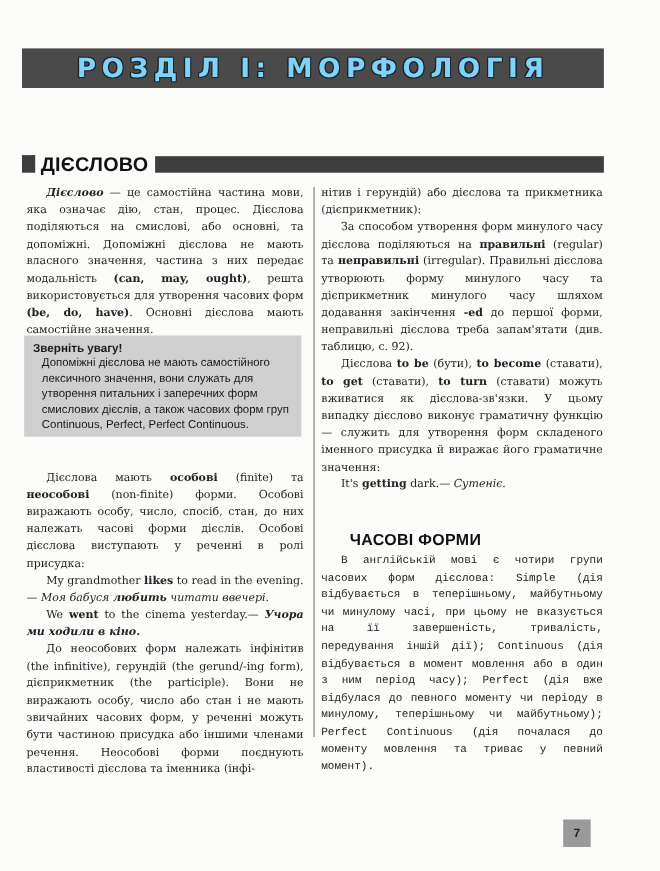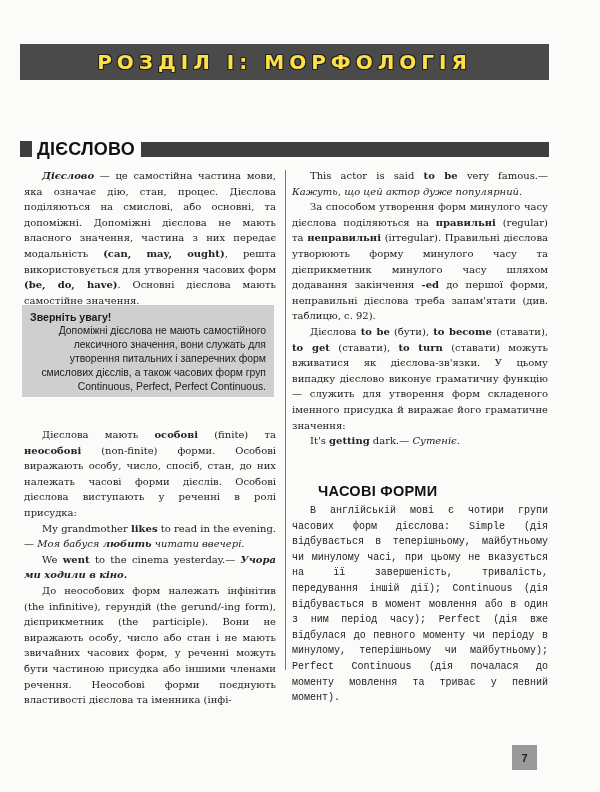--- a/index.html
+++ b/index.html
@@ -4,22 +4,22 @@
 <style>
   * { box-sizing: border-box; margin: 0; padding: 0; }
   html, body { width: 600px; height: 792px; background: #fbfbf9; overflow: hidden; }
   body { position: relative; font-family: "DejaVu Serif", serif; color: #222; }
 
   .chapter-bar {
     position: absolute; left: 20px; top: 44px; width: 529px; height: 36px;
     background: #4a4a4a; display: flex; align-items: center; justify-content: center;
   }
   .chapter-title {
-    font-family: "DejaVu Sans", sans-serif; font-weight: bold; font-size: 20px;
-    letter-spacing: 5px; color: #fde047;
+    font-family: "DejaVu Sans", sans-serif; font-weight: bold; font-size: 24px;
+    letter-spacing: 5px; color: #7dd3fc;
     text-shadow: -1px -1px 0 #222, 1px -1px 0 #222, -1px 1px 0 #222, 1px 1px 0 #222;
   }
 
   .section-head { position: absolute; left: 20px; top: 139px; width: 529px; height: 20px; display: flex; align-items: center; }
   .section-square { width: 12px; height: 16px; background: #3e3e3e; margin-right: 5px; }
   .section-title { font-family: "Liberation Sans", sans-serif; font-weight: bold; font-size: 18px; color: #111; margin-right: 6px; letter-spacing: 0.2px; }
   .section-rule { flex: 1; height: 15px; background: #3e3e3e; }
 
   .col { position: absolute; font-size: 10px; line-height: 15.6px; text-align: justify; }
   .col-left { left: 24px; top: 168px; width: 252px; }
@@ -31,21 +31,21 @@
   .bi { font-weight: bold; font-style: italic; }
 
   .divider { position: absolute; left: 285px; top: 170px; width: 1px; height: 500px; background: #777; }
 
   .note-box {
     position: absolute; left: 22px; top: 305px; width: 252px; height: 92px;
     background: #cfcfcf; padding: 5px 8px;
     font-family: "Liberation Sans", sans-serif; font-size: 10.4px; line-height: 14px; color: #1a1a1a;
   }
   .note-title { font-weight: bold; font-size: 10.6px; }
-  .note-body { padding-left: 8px; text-align: right; }
+  .note-body { padding-left: 8px; }
 
   .sub-head {
     position: absolute; left: 318px; top: 483px;
     font-family: "Liberation Sans", sans-serif; font-weight: bold; font-size: 14.5px; color: #111; letter-spacing: 0.3px;
   }
 
   .col-left-2 { left: 24px; top: 427px; width: 252px; }
   .col-right-2 { left: 292px; top: 503px; width: 256px; font-family: Liberation Mono, monospace; }
 
   .page-num {
@@ -79,21 +79,21 @@
 <div class="col col-left-2">
   <p><span>Дієслова мають </span><span class="b">особові</span><span> (finite) та </span><span class="b">неособові</span><span> (non-finite) форми. Особові виражають особу, число, спосіб, стан, до них належать часові форми дієслів. Особові дієслова виступають у реченні в ролі присудка:</span></p>
   <p class="ex"><span>My grandmother </span><span class="b">likes</span><span> to read in the evening.— </span><span class="i">Моя бабуся </span><span class="bi">любить</span><span class="i"> читати ввечері.</span></p>
   <p class="ex"><span>We </span><span class="b">went</span><span> to the cinema yesterday.— </span><span class="bi">Учора ми ходили в кіно.</span></p>
   <p>До неособових форм належать інфінітив (the infinitive), герундій (the gerund/-ing form), дієприкметник (the participle). Вони не виражають особу, число або стан і не мають звичайних часових форм, у реченні можуть бути частиною присудка або іншими членами речення. Неособові форми поєднують властивості дієслова та іменника (інфі-</p>
 </div>
 
 <div class="divider"></div>
 
 <div class="col col-right">
-  <p class="ex"><span>This actor is said </span><span class="b">to be</span><span> very famous.— </span><span class="i">Кажуть, що цей актор дуже популярний.</span></p>
+  <p style="text-indent:0">нітив і герундій) або дієслова та прикметника (дієприкметник):</p>
   <p><span>За способом утворення форм минулого часу дієслова поділяються на </span><span class="b">правильні</span><span> (regular) та </span><span class="b">неправильні</span><span> (irregular). Правильні дієслова утворюють форму минулого часу та дієприкметник минулого часу шляхом додавання закінчення </span><span class="b">-ed</span><span> до першої форми, неправильні дієслова треба запам'ятати (див. таблицю, с. 92).</span></p>
   <p><span>Дієслова </span><span class="b">to be</span><span> (бути), </span><span class="b">to become</span><span> (ставати), </span><span class="b">to get</span><span> (ставати), </span><span class="b">to turn</span><span> (ставати) можуть вживатися як дієслова-зв'язки. У цьому випадку дієслово виконує граматичну функцію — служить для утворення форм складеного іменного присудка  й виражає його граматичне значення:</span></p>
   <p class="ex"><span>It's </span><span class="b">getting</span><span> dark.— </span><span class="i">Сутеніє.</span></p>
 </div>
 
 <div class="sub-head">ЧАСОВІ ФОРМИ</div>
 
 <div class="col col-right-2">
   <p>В англійській мові є чотири групи часових форм дієслова: Simple (дія відбувається в теперішньому, майбутньому чи минулому часі, при цьому не вказується на її завершеність, тривалість, передування іншій дії); Continuous (дія відбувається в момент мовлення або в один з ним період часу); Perfect (дія вже відбулася до певного моменту чи періоду в минулому, теперішньому чи майбутньому); Perfect Continuous (дія почалася до моменту мовлення та триває у певний момент).</p>
 </div>

